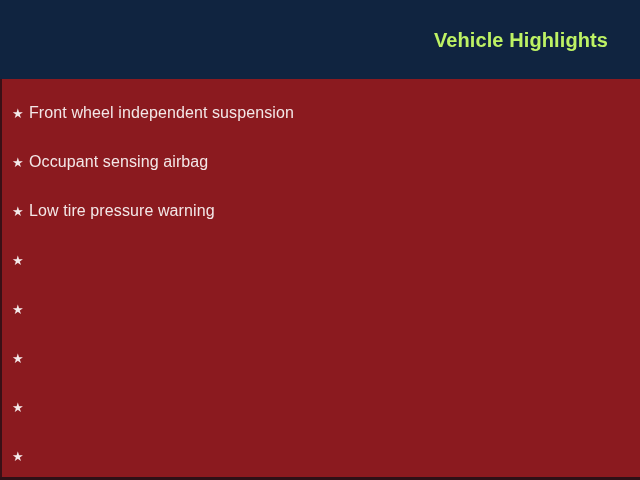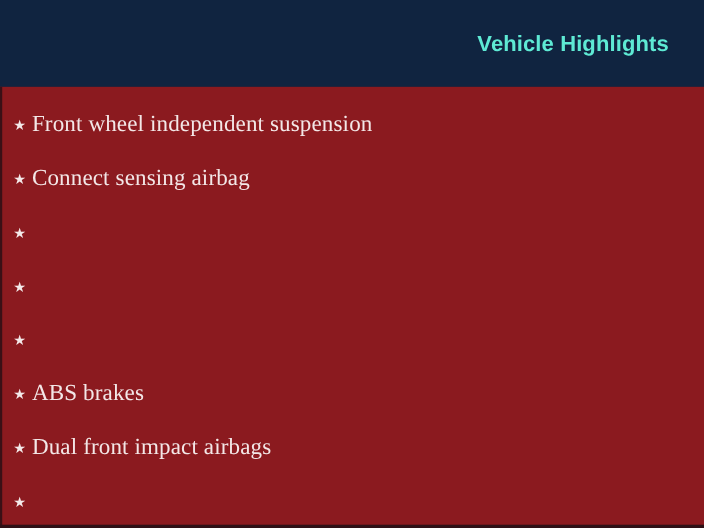--- a/index.html
+++ b/index.html
@@ -33,21 +33,21 @@
     height: 79px;
     background: #102440;
     display: flex;
     align-items: center;
     justify-content: flex-end;
     box-sizing: border-box;
     padding-right: 32px;
   }
 
   #header-title {
-    color: #5eead4;
+    color: #bef264;
     font-family: "Liberation Sans", sans-serif;
     font-size: 20px;
     font-weight: bold;
     letter-spacing: 0.1px;
     line-height: 1;
     white-space: nowrap;
   }
 
   
   #body {
@@ -83,22 +83,22 @@
     font-size: 13px;
     line-height: 1;
     width: 17px;
     flex: 0 0 17px;
     text-align: left;
     margin-top: 1px;
   }
 
   .feature-label {
     color: #f3e7e7;
-    font-family: Liberation Serif, serif;
-    font-size: 21px;
+    font-family: Liberation Sans, sans-serif;
+    font-size: 16px;
     font-weight: normal;
     line-height: 1.1;
     letter-spacing: 0.1px;
     white-space: nowrap;
   }
 
   
   #edge-left {
     position: absolute;
     left: 0;
@@ -130,43 +130,42 @@
 
     <ul id="feature-list">
 
       <li class="feature-item">
         <span class="bullet-star">★</span>
         <span class="feature-label">Front wheel independent suspension</span>
       </li>
 
       <li class="feature-item">
         <span class="bullet-star">★</span>
-        <span class="feature-label">Connect sensing airbag</span>
+        <span class="feature-label">Occupant sensing airbag</span>
+      </li>
+
+      <li class="feature-item">
+        <span class="bullet-star">★</span>
+        <span class="feature-label">Low tire pressure warning</span>
       </li>
 
       <li class="feature-item">
         <span class="bullet-star">★</span>
       </li>
 
       <li class="feature-item">
         <span class="bullet-star">★</span>
       </li>
 
       <li class="feature-item">
         <span class="bullet-star">★</span>
       </li>
 
       <li class="feature-item">
         <span class="bullet-star">★</span>
-        <span class="feature-label">ABS brakes</span>
-      </li>
-
-      <li class="feature-item">
-        <span class="bullet-star">★</span>
-        <span class="feature-label">Dual front impact airbags</span>
       </li>
 
       <li class="feature-item">
         <span class="bullet-star">★</span>
       </li>
 
     </ul>
   </div>
 
   <div id="edge-left"></div>

